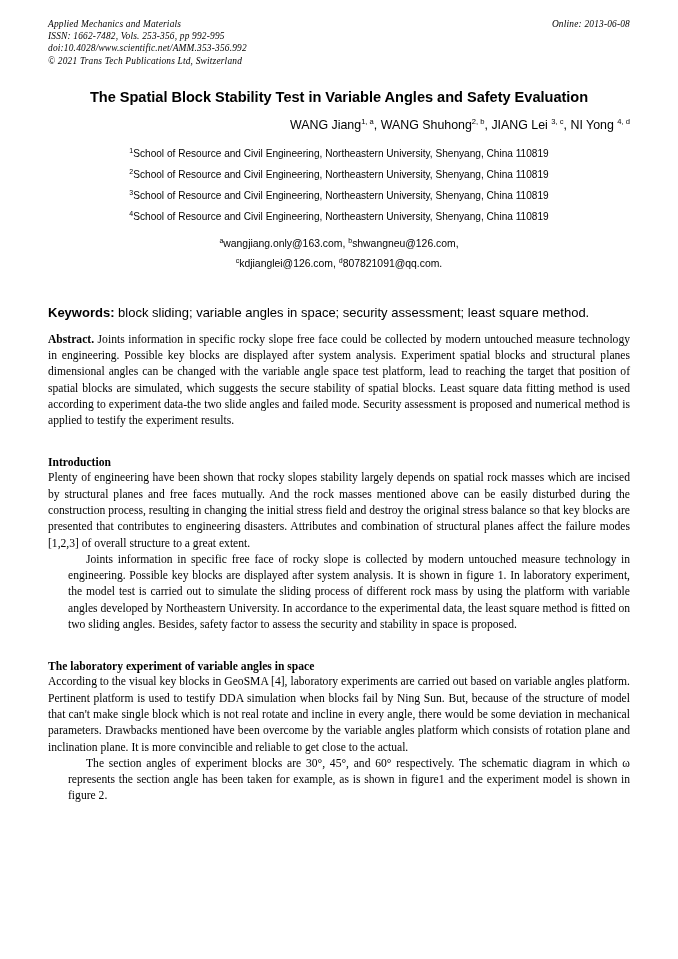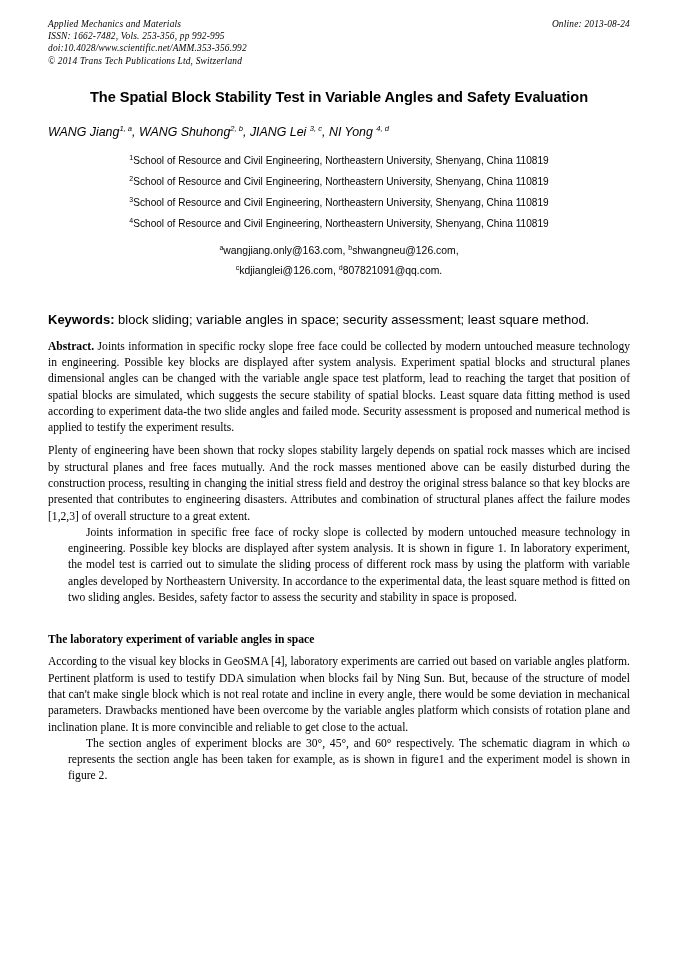--- a/index.html
+++ b/index.html
@@ -48,23 +48,22 @@
     text-align: center;
     margin-top: 21px;
     letter-spacing: -0.002em;
   }
 
   
   .authors {
     font-family: "Liberation Sans", sans-serif;
     font-size: 12.4px;
     line-height: 16px;
-    text-align: left;
-    margin-top: 18px;
-    font-style: italic;
+    text-align: right;
+    margin-top: 11px;
   }
   .authors sup { font-size: 7.6px; vertical-align: super; line-height: 0; }
 
   
   .affiliations {
     font-family: "Liberation Sans", sans-serif;
     font-size: 10.1px;
     line-height: 21.2px;
     text-align: center;
     margin-top: 10px;
@@ -108,38 +107,37 @@
     font-size: 11.6px;
     line-height: 15px;
     margin-top: 26px;
     text-align: left;
   }
   .body-para {
     font-family: "Liberation Serif", serif;
     font-size: 11.6px;
     line-height: 16.3px;
     text-align: justify;
-    margin-top: 7px;
   }
   .body-para.indented { text-indent: 18px; margin-left: 20px; }
   .body-para.tight { margin-top: 0px; }
 </style>
 </head>
 <body>
 
 <div class="page">
 
   <div class="masthead">
     <div class="masthead-left">
       <div>Applied Mechanics and Materials</div>
       <div>ISSN: 1662-7482, Vols. 253-356, pp 992-995</div>
       <div>doi:10.4028/www.scientific.net/AMM.353-356.992</div>
-      <div>© 2014 Trans Tech Publications Ltd, Switzerland</div>
+      <div>© 2021 Trans Tech Publications Ltd, Switzerland</div>
     </div>
-    <div class="masthead-right">Online: 2013-08-24</div>
+    <div class="masthead-right">Online: 2013-06-08</div>
   </div>
 
   <div class="title">The Spatial Block Stability Test in Variable Angles and Safety Evaluation</div>
 
   <div class="authors"><span>WANG Jiang</span><sup>1, a</sup><span>, </span><span>WANG Shuhong</span><sup>2, b</sup><span>, </span><span>JIANG Lei </span><sup>3, c</sup><span>, </span><span>NI Yong </span><sup>4, d</sup></div>
 
   <div class="affiliations">
       <div class="aff"><sup>1</sup><span>School of Resource and Civil Engineering, Northeastern University, Shenyang, China 110819</span></div>
       <div class="aff"><sup>2</sup><span>School of Resource and Civil Engineering, Northeastern University, Shenyang, China 110819</span></div>
       <div class="aff"><sup>3</sup><span>School of Resource and Civil Engineering, Northeastern University, Shenyang, China 110819</span></div>
@@ -155,20 +153,21 @@
     <b>Keywords:</b>
     <span>block sliding; variable angles in space; security assessment; least square method.</span>
   </div>
 
   <div class="abstract">
     <b>Abstract.</b>
     <span>Joints information in specific rocky slope free face could be collected by modern untouched measure technology in engineering. Possible key blocks are displayed after system analysis. Experiment spatial blocks and structural planes dimensional angles can be changed with the variable angle space test platform, lead to reaching the target that position of spatial blocks are simulated, which suggests the secure stability of spatial blocks. Least square data fitting method is used according to experiment data-the two slide angles and failed mode. Security assessment is proposed and numerical method is applied to testify the experiment results.</span>
   </div>
 
   <div>
+      <div class="section-heading">Introduction</div>
       <div class="body-para">Plenty of engineering have been shown that rocky slopes stability largely depends on spatial rock masses which are incised by structural planes and free faces mutually. And the rock masses mentioned above can be easily disturbed during the construction process, resulting in changing the initial stress field and destroy the original stress balance so that key blocks are presented that contributes to engineering disasters. Attributes and combination of structural planes affect the failure modes [1,2,3] of overall structure to a great extent.</div>
       <div class="body-para indented tight">Joints information in specific free face of rocky slope is collected by modern untouched measure technology in engineering. Possible key blocks are displayed after system analysis. It is shown in figure 1. In laboratory experiment, the model test is carried out to simulate the sliding process of different rock mass by using the platform with variable angles developed by Northeastern University. In accordance to the experimental data, the least square method is fitted on two sliding angles. Besides, safety factor to assess the security and stability in space is proposed.</div>
       <div class="section-heading">The laboratory experiment of variable angles in space</div>
       <div class="body-para">According to the visual key blocks in GeoSMA [4], laboratory experiments are carried out based on variable angles platform. Pertinent platform is used to testify DDA simulation when blocks fail by Ning Sun. But, because of the structure of model that can't make single block which is not real rotate and incline in every angle, there would be some deviation in mechanical parameters. Drawbacks mentioned have been overcome by the variable angles platform which consists of rotation plane and inclination plane. It is more convincible and reliable to get close to the actual.</div>
       <div class="body-para indented tight">The section angles of experiment blocks are 30°, 45°, and 60° respectively. The schematic diagram in which ω represents the section angle has been taken for example, as is shown in figure1 and the experiment model is shown in figure 2.</div>
     </div>
 
 </div>
 
 </body></html>

